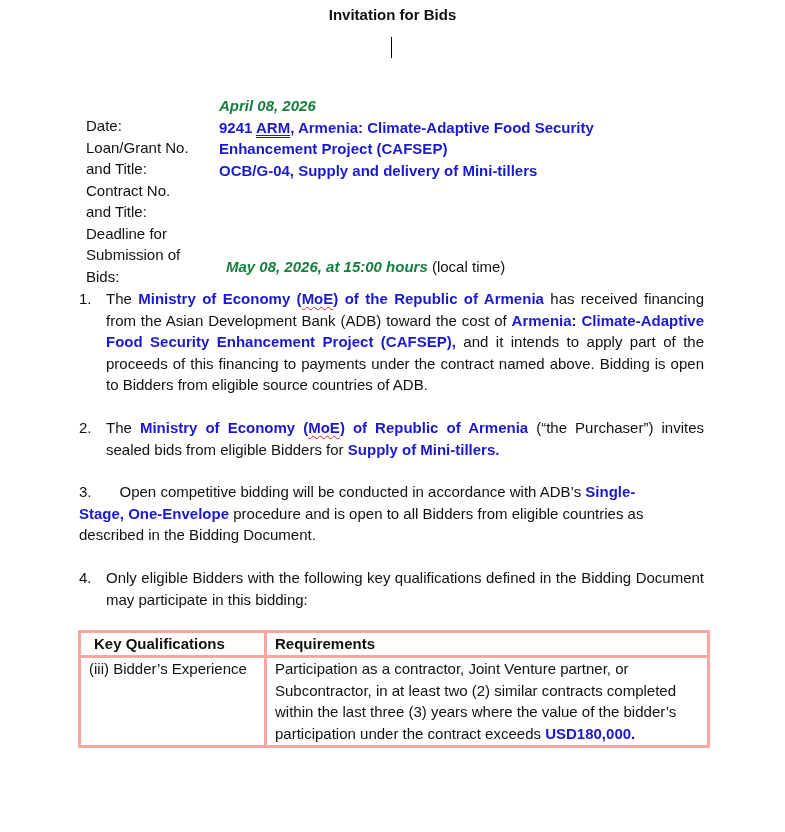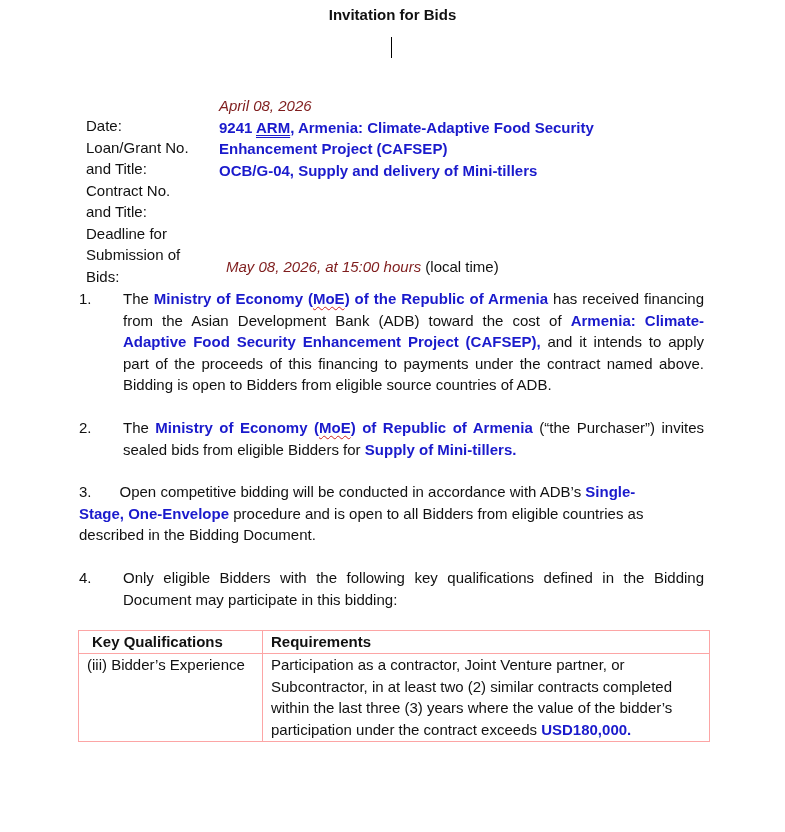--- a/index.html
+++ b/index.html
@@ -1,33 +1,33 @@
 <!DOCTYPE html>
 <html><head>
 <meta charset="utf-8">
 <style>
   html, body { margin:0; padding:0; background:#ffffff; }
   body { width:785px; height:832px; position:relative; overflow:hidden;
          font-family:"Liberation Sans", sans-serif; color:#111; font-size:15px; }
   .b { color:#1a1acc; font-weight:bold; }
-  .bi { color:#7f1d1d; font-weight:normal; font-style:italic; }
+  .bi { color:#15803d; font-weight:bold; font-style:italic; }
   .title { position:absolute; top:6px; left:0; width:785px; text-align:center;
            font-weight:bold; font-size:15px; }
   .cursor { position:absolute; left:391px; top:37px; width:1px; height:21px; background:#000; }
   .meta { position:absolute; left:86px; top:95px; }
   .meta .row { position:absolute; white-space:nowrap; line-height:21.5px; }
   .lbl { position:absolute; left:0; width:130px;margin-top:20px; }
   .val { position:absolute; left:133px; }
   .para { position:absolute; left:79px; width:625px; line-height:21.5px; text-align:justify; }
   .num { position:absolute; left:0; }
-  .ptext { margin-left:44px; }
+  .ptext { margin-left:27px; }
   .squig { text-decoration: underline wavy #d02020; text-decoration-thickness:1px; text-underline-offset:2px; }
   .dbl { text-decoration: underline double; text-underline-offset:2px; }
   table { position:absolute; left:78px; top:630px; width:632px; border-collapse:collapse; font-size:15px; }
-  td, th { border:1px solid #fca5a5; vertical-align:top; padding:0 6px 0 8px; line-height:21.8px; text-align:left; }
+  td, th { border:3px solid #fca5a5; vertical-align:top; padding:0 6px 0 8px; line-height:21.8px; text-align:left; }
   th { font-weight:bold; padding-left:13px; }
   td.c1, th.c1 { width:164px; }
 </style>
 </head>
 <body>
 
 <div class="title">Invitation for Bids</div>
 <div class="cursor"></div>
 
 <div class="meta">

